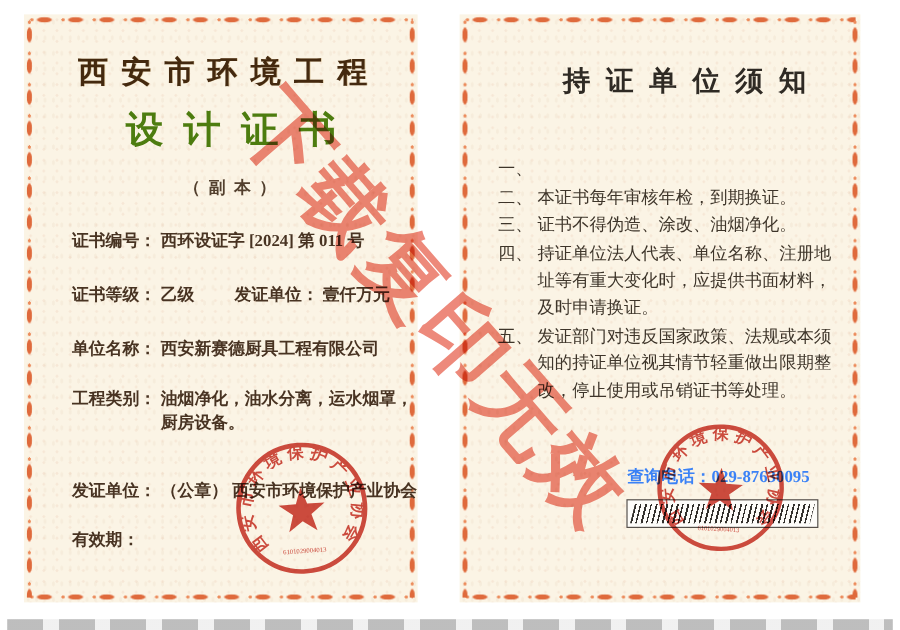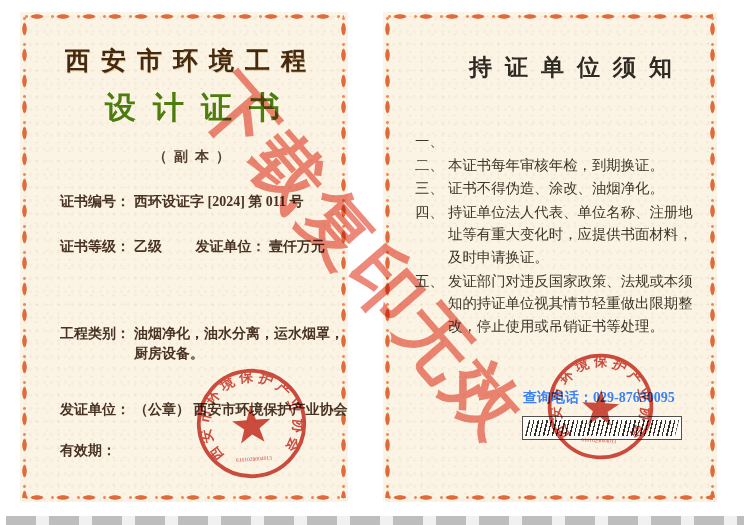--- a/index.html
+++ b/index.html
@@ -108,20 +108,24 @@
 
   <div class="abs row row-grade">
     <span class="lbl">证书等级：</span>
     <span class="val">
       <span class="v1">乙级</span>
       <span>发证单位：</span>
       <span>壹仟万元</span>
     </span>
   </div>
 
+  <div class="abs row row-name">
+    <span class="lbl">单位名称：</span>
+    <span class="val">西安新赛德厨具工程有限公司</span>
+  </div>
 
   <div class="abs row row-issuer">
     <span class="lbl">发证单位：</span>
     <span class="val">（公章） 西安市环境保护产业协会</span>
   </div>
 
   <div class="abs row row-type">
     <span class="lbl">工程类别：</span>
     <span class="val">油烟净化，油水分离，运水烟罩，厨房设备。</span>
   </div>

